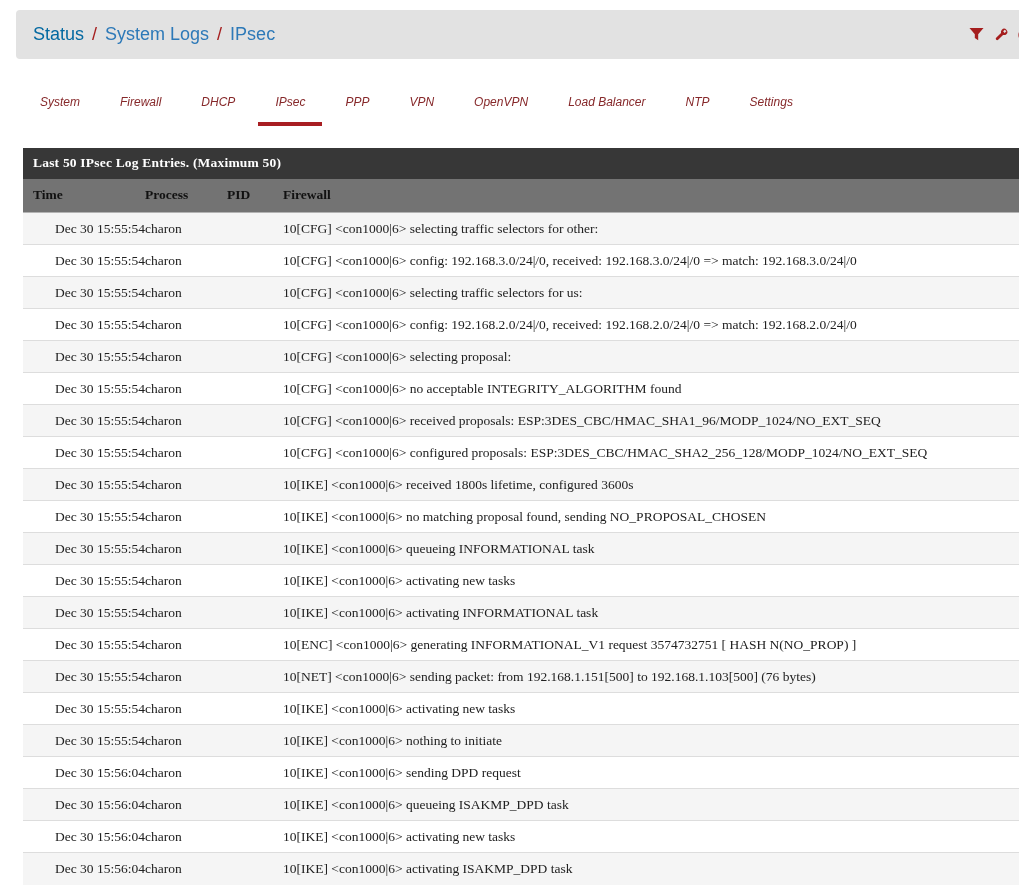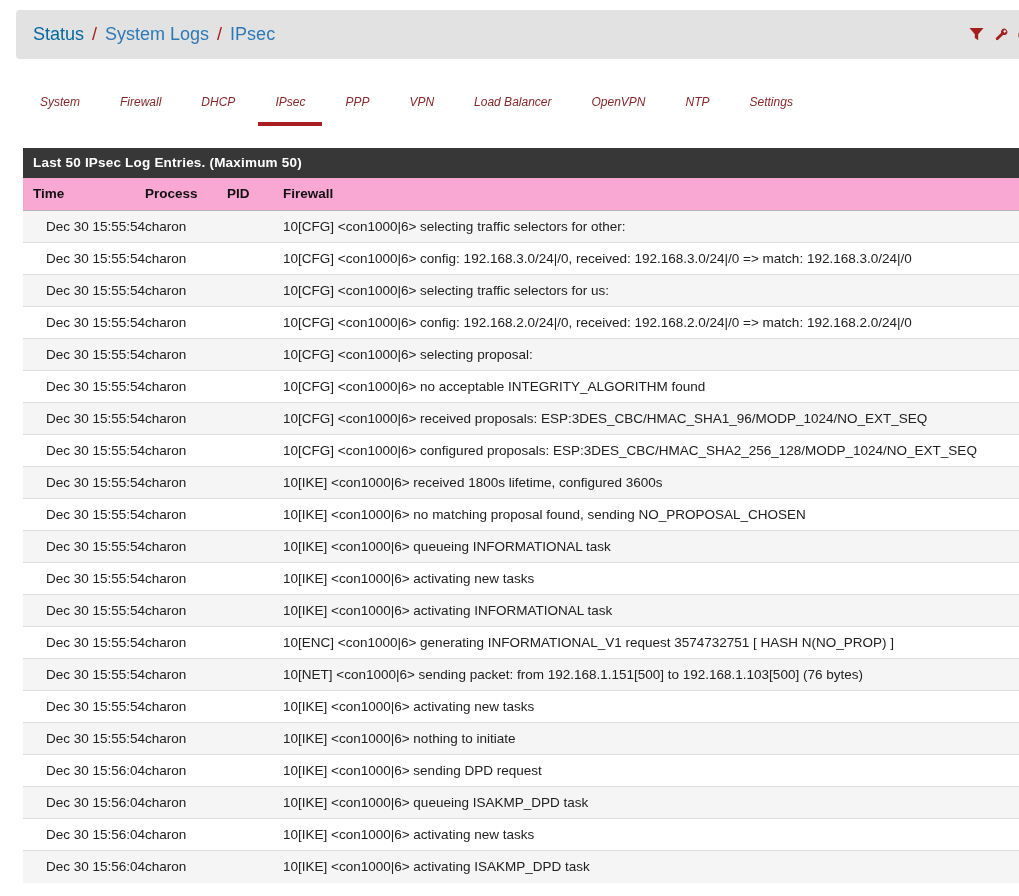--- a/index.html
+++ b/index.html
@@ -42,21 +42,21 @@
     font-size: 12px;
     padding: 10px 17px 13px 17px;
     text-decoration: none;
     cursor: pointer;
     border-bottom: 4px solid transparent;
     font-style: italic;
   }
   .tab.active { border-bottom-color: var(--active-underline, #a81e22); }
 
   
-  .panel { position: absolute; left: 23px; top: 148px; right: 0; }
+  .panel { position: absolute; left: 23px; top: 148px; right: 0; font-family: Liberation Serif, serif; }
   .panel-header {
     background: var(--panel-header-bg, #373737);
     color: #ffffff;
     font-weight: bold;
     font-size: 13.5px;
     padding: 7px 10px 8px 10px;
     letter-spacing: 0.2px;
   }
   table.log-table {
     width: 100%;
@@ -67,21 +67,21 @@
   }
   table.log-table col.c-time    { width: 122px; }
   table.log-table col.c-process { width: 82px; }
   table.log-table col.c-pid     { width: 56px; }
   table.log-table thead th {
     text-align: left;
     font-weight: bold;
     color: #111111;
     padding: 8px 0 9px 0;
     border-bottom: 1px solid #b3b3b3;
-    background: #f9a8d4;
+    background: #737373;
   }
   table.log-table thead th:first-child { padding-left: 10px; }
   table.log-table tbody td {
     height: 32px;
     padding: 0;
     border-top: 1px solid var(--row-border, #dddddd);
     vertical-align: middle;
     white-space: nowrap;
     overflow: hidden;
   }
@@ -121,22 +121,22 @@
   </div>
 </div>
 
 <nav class="tabs">
     <a class="tab">System</a>
     <a class="tab">Firewall</a>
     <a class="tab">DHCP</a>
     <a class="tab active">IPsec</a>
     <a class="tab">PPP</a>
     <a class="tab">VPN</a>
+    <a class="tab">OpenVPN</a>
     <a class="tab">Load Balancer</a>
-    <a class="tab">OpenVPN</a>
     <a class="tab">NTP</a>
     <a class="tab">Settings</a>
   </nav>
 
 <div class="panel">
   <div class="panel-header">Last 50 IPsec Log Entries. (Maximum 50)</div>
   <table class="log-table">
     <colgroup>
       <col class="c-time">
         <col class="c-process">

